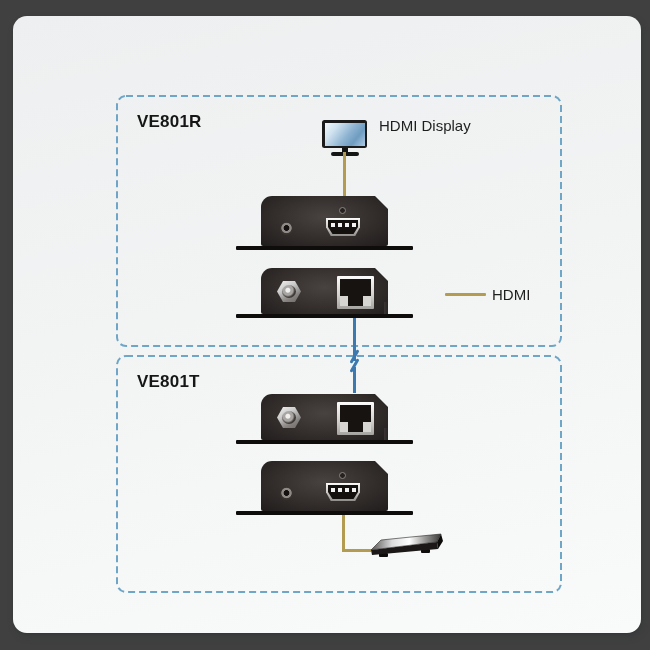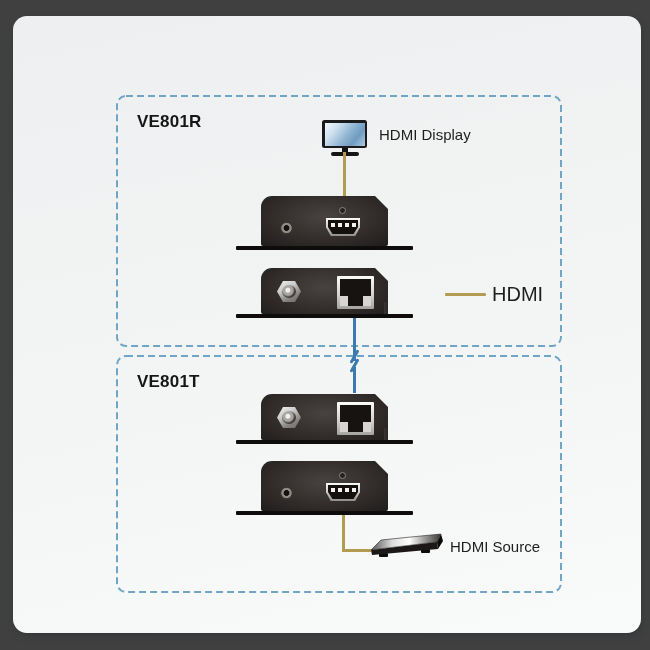--- a/index.html
+++ b/index.html
@@ -17,21 +17,21 @@
 
   
   .section-box { position:absolute; left:103px; width:446px; }
   .box-r { top:79px;  height:252px; }
   .box-t { top:339px; height:238px; }
   .section-box svg { position:absolute; left:0; top:0; }
   .section-label { position:absolute; left:21px; top:17px; font-size:17px; font-weight:bold; color:#161616; letter-spacing:0.2px; }
 
   
   .text-label { position:absolute; font-size:15px; color:#1e1e1e; line-height:19px; }
-  .label-display { left:366px; top:109px; }
+  .label-display { left:366px; top:100px; }
   .label-source  { left:437px; top:521px; }
 
   
   .monitor { position:absolute; left:309px; top:104px; width:45px; }
   .mon-frame { width:45px; height:28px; background:#1b1b1b; border-radius:2.5px; padding:2.5px; }
   .mon-screen { width:100%; height:100%; background:linear-gradient(128deg,#f4f9fc 0%,#cfe2ef 25%,#8fb4d2 55%,#6f9cc0 75%,#aecbe2 100%); }
   .mon-neck { width:6px; height:4px; background:#151515; margin:0 auto; }
   .mon-base { width:28px; height:4px; background:#151515; border-radius:2px; margin:0 auto; }
 
   
@@ -86,21 +86,21 @@
   .rj45-inner { position:absolute; left:3px; top:3px; right:3px; bottom:3px; background:#171310; }
   .rj45-step { position:absolute; bottom:0; width:8px; height:10px; background:#d8d6d3; }
   .rj45-step.l { left:0; } .rj45-step.r { right:0; }
   .knob { position:absolute; right:-5px; top:34px; width:9px; height:12px;
     background:linear-gradient(90deg,#3a3534,#141110); border-radius:0 3px 3px 0; }
 
   
   .legend { position:absolute; left:432px; top:269px; }
   .legend-row { display:flex; align-items:center; gap:6px; height:19px; }
   .swatch { width:41px; height:3px; border-radius:1px; }
-  .legend-text { font-size:20px; color:#1e1e1e; }
+  .legend-text { font-size:15px; color:#1e1e1e; }
 
   
   .source-device { position:absolute; left:354px; top:516px; width:82px; height:27px; }
 </style>
 </head>
 <body>
 
 <div class="stage">
   <div class="card">
 
@@ -222,17 +222,16 @@
           </linearGradient>
         </defs>
         <rect x="12" y="21" width="9" height="4" rx="1" fill="#0d0c0b"></rect>
         <rect x="54" y="17" width="9" height="4" rx="1" fill="#0d0c0b"></rect>
         <polygon points="4,18 70,10 71,17 5,23" fill="#1b1817"></polygon>
         <polygon points="70,10 74,2 76,9 71,17" fill="#0c0b0a"></polygon>
         <polygon points="4,18 14,8 74,2 70,10" fill="url(#srcTop)" stroke="#23211f" stroke-width="0.6"></polygon>
       </svg>
     </div>
     <div class="text-label label-source">
-      <div>HDMI Source</div>
     </div>
 
   </div>
 </div>
 
 </body></html>

